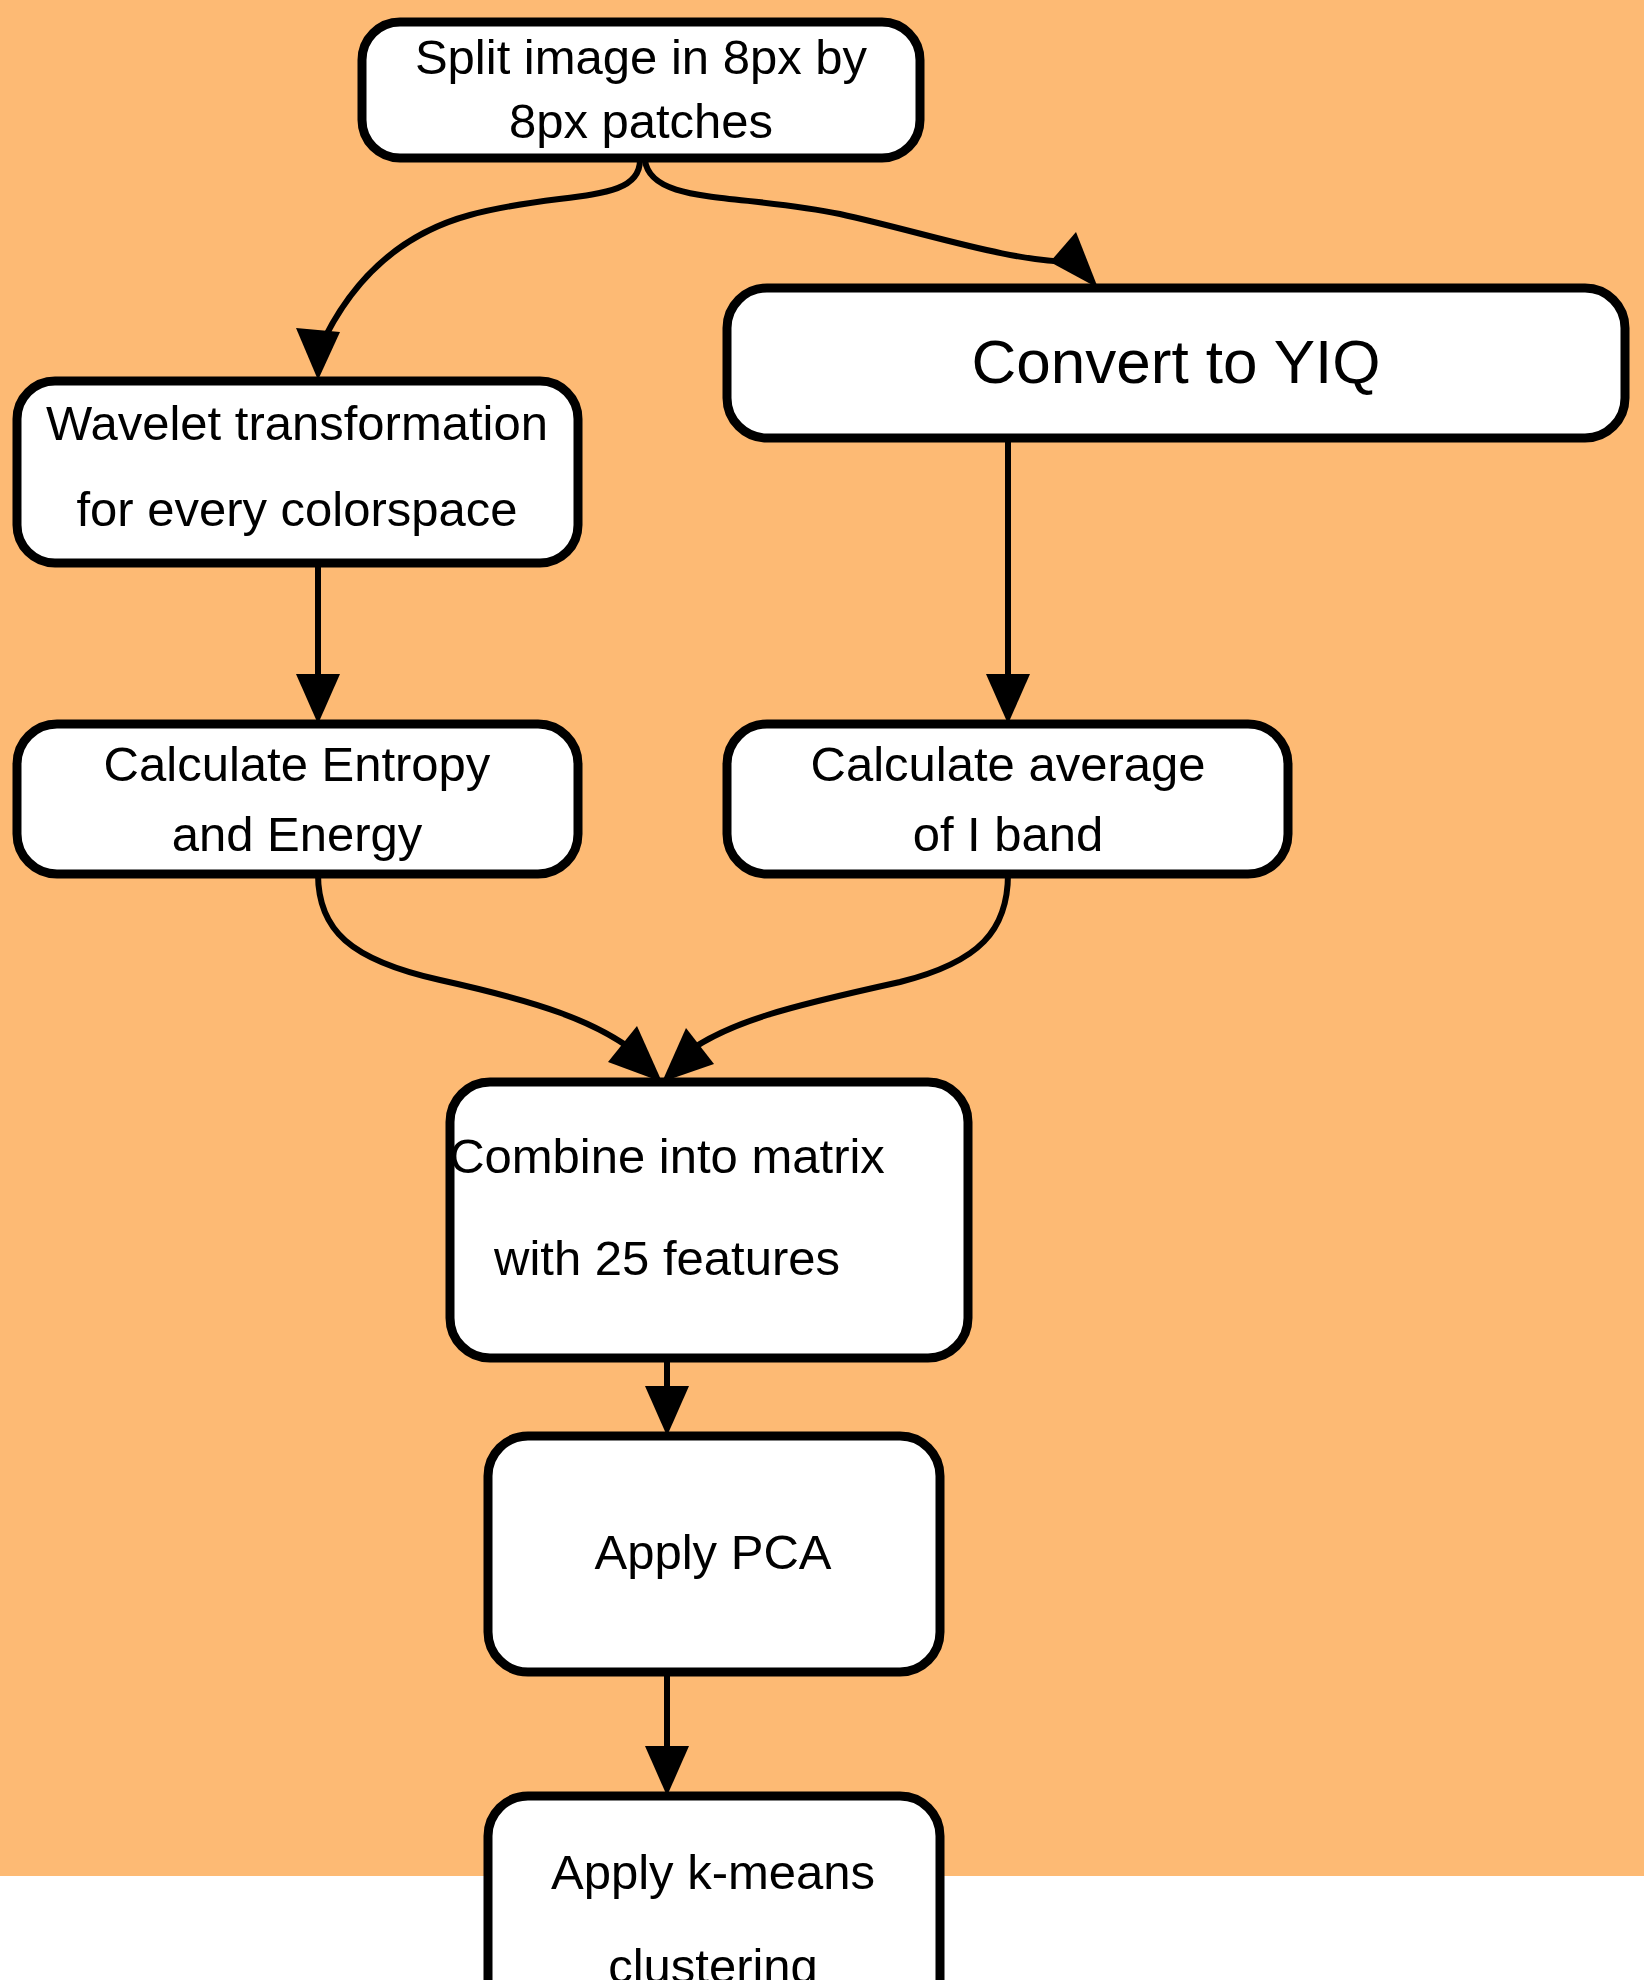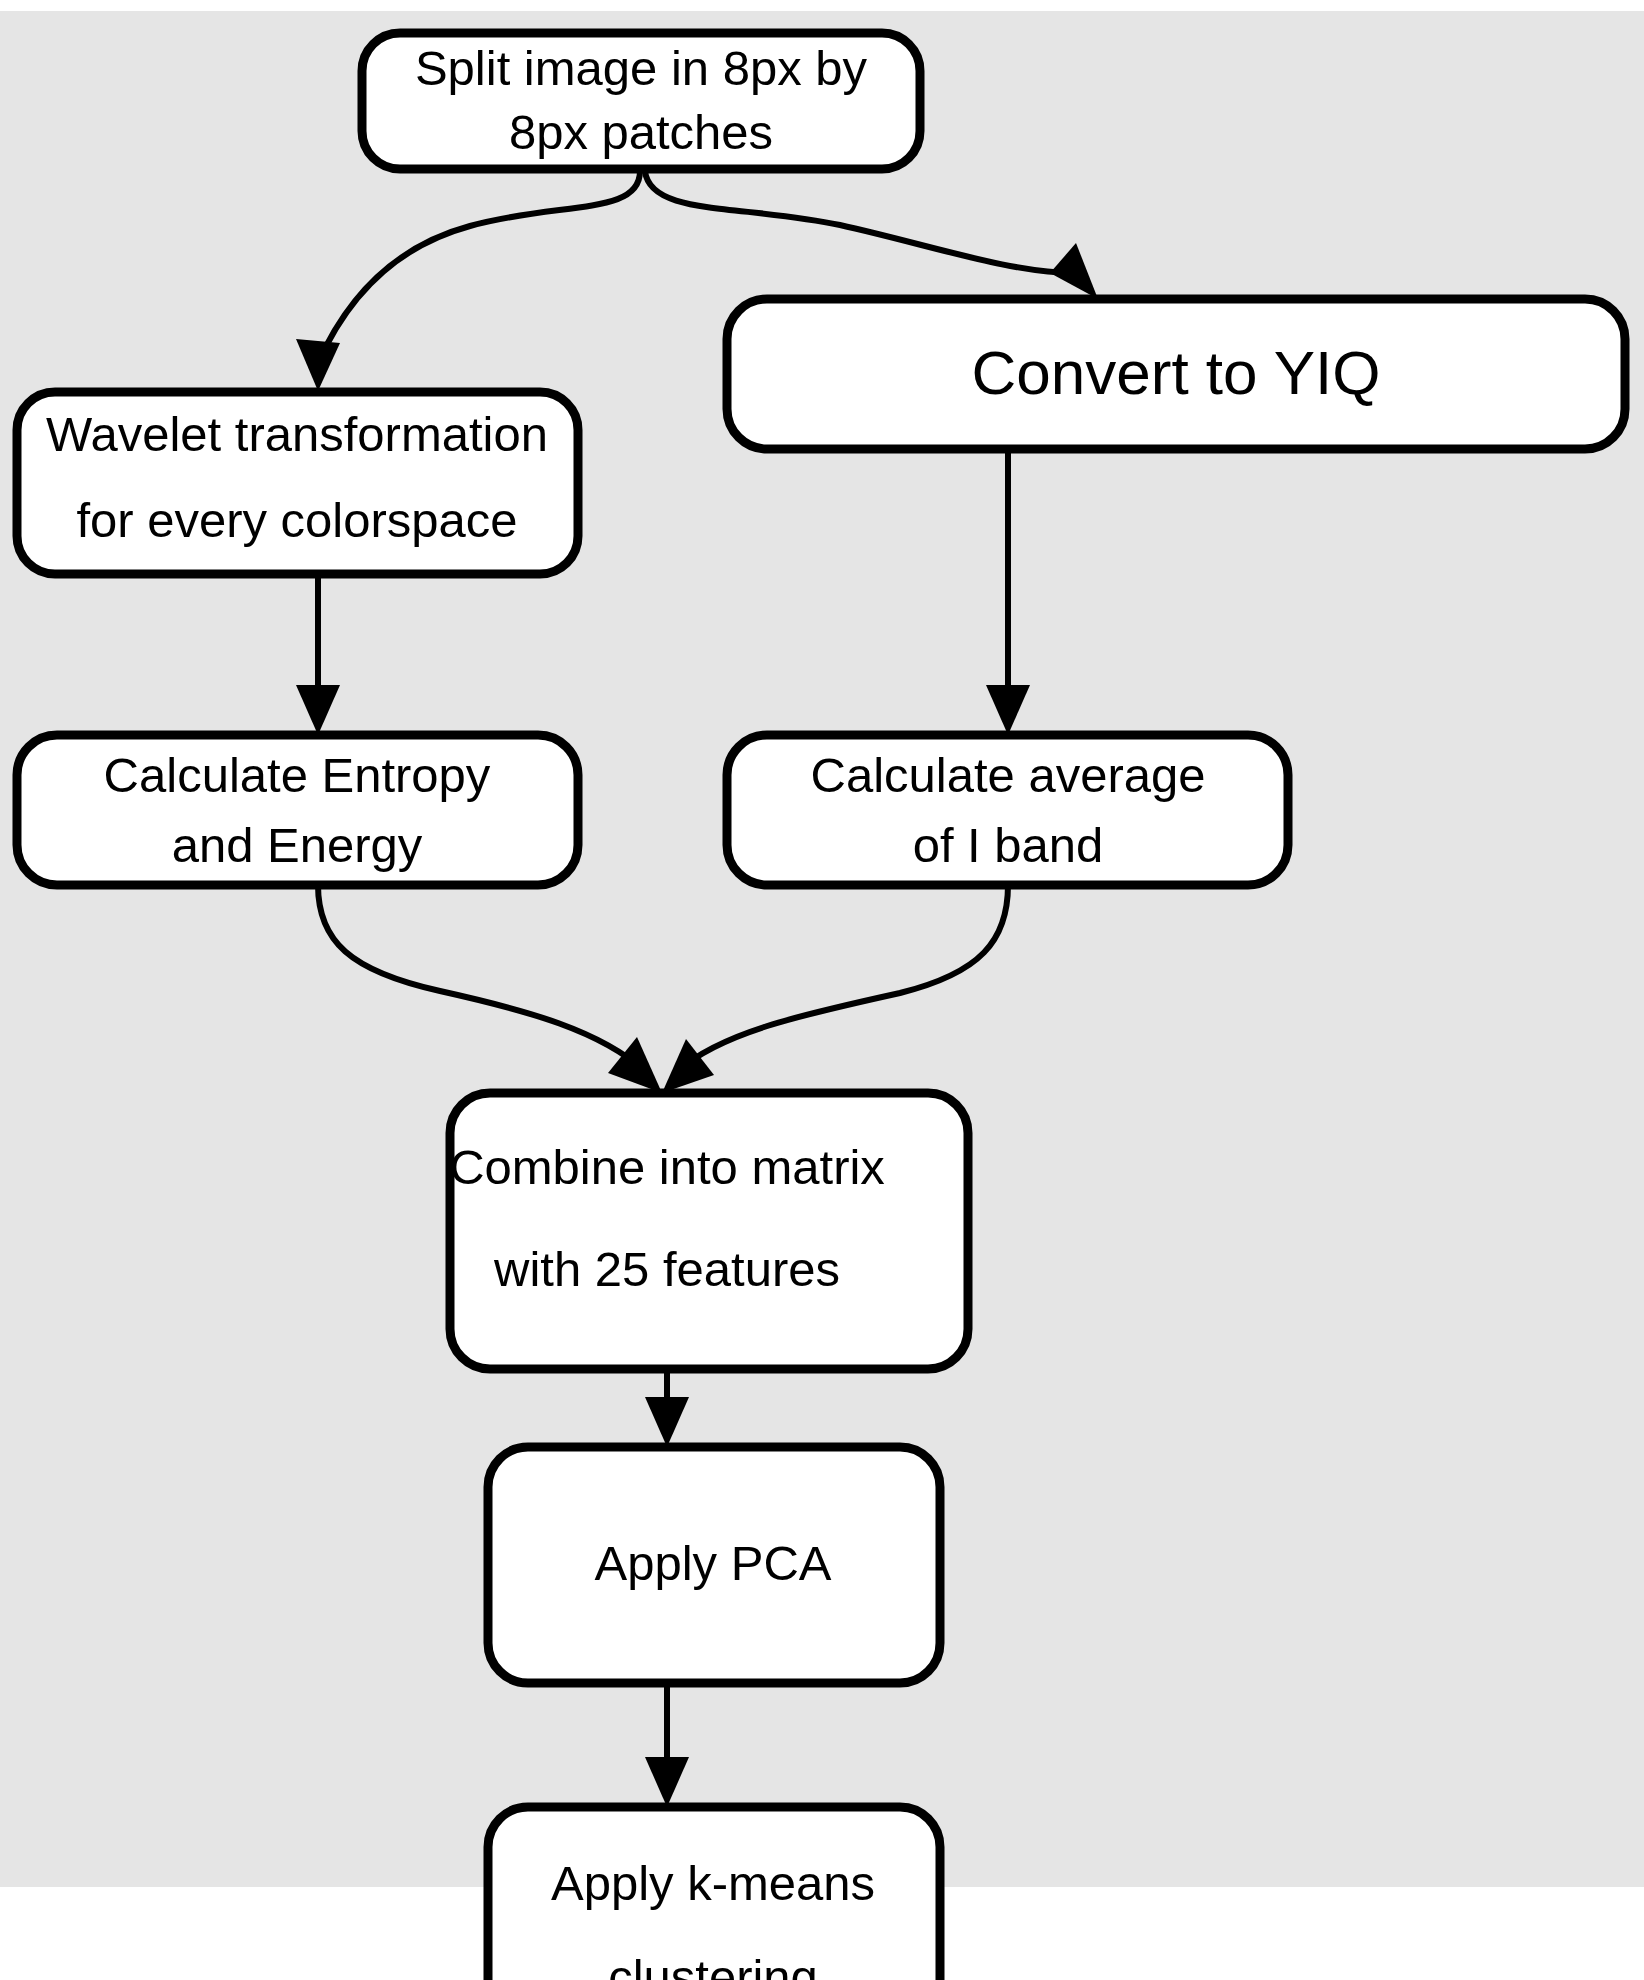--- a/index.html
+++ b/index.html
@@ -10,22 +10,21 @@
   body {
     width: 1644px;
     height: 1980px;
     font-family: "Liberation Sans", sans-serif;
     overflow: hidden;
   }
   #flowchart-root {
     position: relative;
     width: 1644px;
     height: 1876px;
-    background: #e5e5e5;
-    margin-top: 11px;
+    background: #fdba74;
   }
   svg#flow-svg {
     position: absolute;
     left: 0;
     top: 0;
     width: 1644px;
     height: 1980px;
     display: block;
   }
   .node-box {

